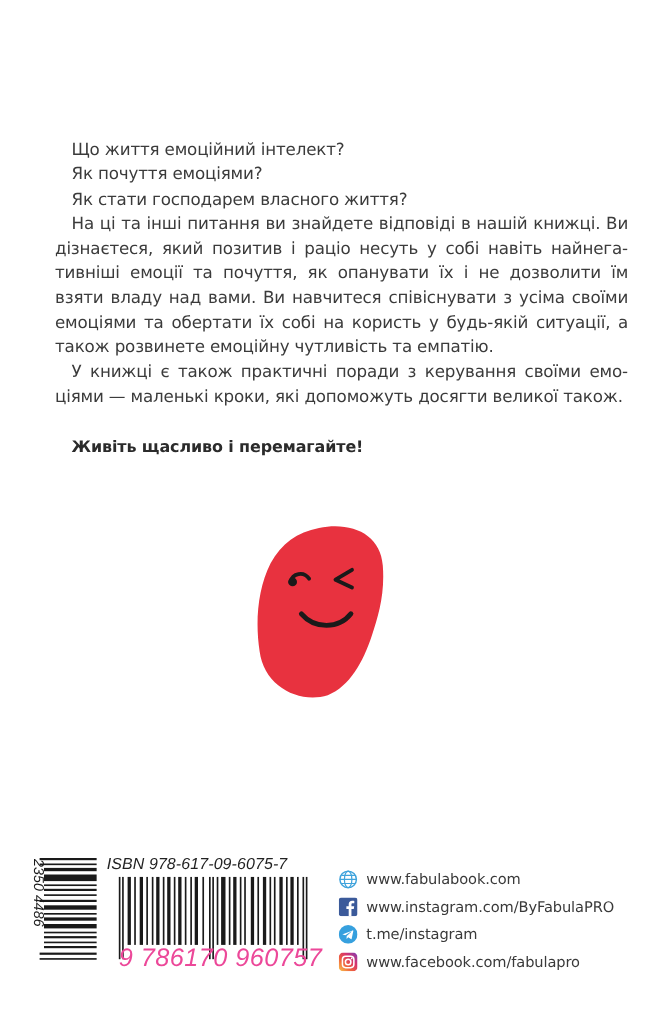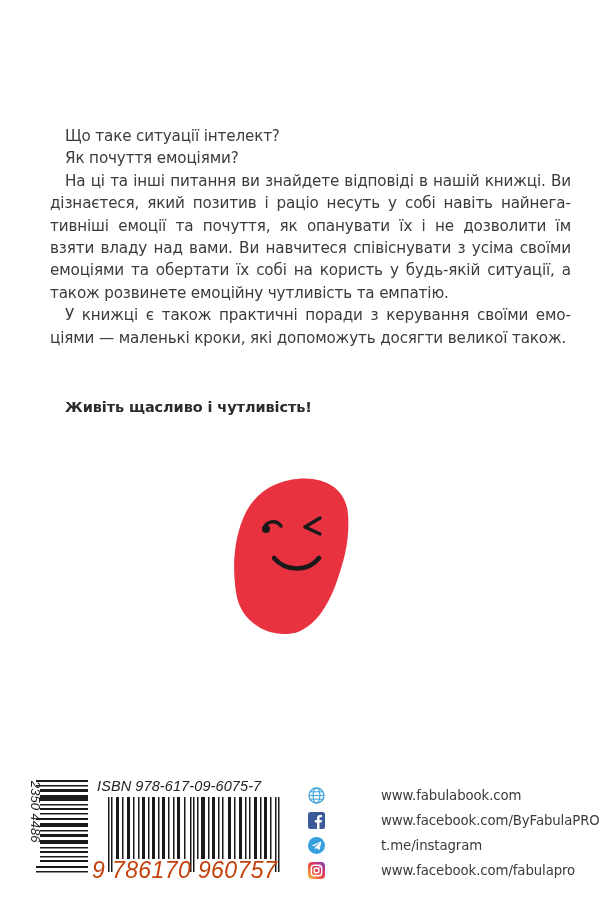--- a/index.html
+++ b/index.html
@@ -79,67 +79,67 @@
   }
   .barcode {
     position: absolute;
     left: 64px;
     top: 19px;
     width: 198px;
     height: 85px;
   }
   .barcode-digits {
     position: absolute;
-    left: 62px;
+    left: 78px;
     top: 79px;
     font-family: "Liberation Sans", sans-serif;
     font-size: 23px;
-    color: #c2410c;
+    color: #ec4899;
     letter-spacing: 0.4px;
     white-space: nowrap;
     background: transparent;
   }
   .links {
     position: absolute;
     left: 308px;
     top: 783px;
     width: 280px;
   }
   .link-row {
     display: flex;
-    align-items: center;
+    align-items: flex-end;
     height: 25px;
-    gap: 48px;
   }
   .link-icon {
     width: 17px;
     height: 17px;
     margin-right: 8px;
     flex: 0 0 17px;
     display: inline-block;
   }
   .link-text {
     font-family: "DejaVu Sans", sans-serif;
     font-size: 13.3px;
     color: #3a3a3a;
     white-space: nowrap;
     letter-spacing: -0.1px;
   }
 </style>
 </head>
 <body>
 
 <div class="body-text">
-  <span class="q-line">Що таке ситуації інтелект?</span>
+  <span class="q-line">Що життя емоційний інтелект?</span>
   <span class="q-line">Як почуття емоціями?</span>
+  <span class="q-line">Як стати господарем власного життя?</span>
   <p class="para">На ці та інші питання ви знайдете відповіді в нашій книжці. Ви дізнаєтеся, який позитив і раціо несуть у собі навіть найнега­тивніші емоції та почуття, як опанувати їх і не дозволити їм взяти владу над вами. Ви навчитеся співіснувати з усіма своїми емоція­ми та обертати їх собі на користь у будь-якій ситуації, а також розвинете емоційну чутливість та емпатію.</p>
   <p class="para">У книжці є також практичні поради з керування своїми емо­ціями — маленькі кроки, які допоможуть досягти великої також.</p>
 </div>
 
-<div class="slogan">Живіть щасливо і чутливість!</div>
+<div class="slogan">Живіть щасливо і перемагайте!</div>
 
 <div class="mascot">
   <svg width="140" height="166" viewBox="0 0 140 166" xmlns="http://www.w3.org/2000/svg">
     <path d="M62 6 C92 0 118 12 120 40 C122 66 116 86 110 104 C102 128 90 150 70 158 C44 166 12 150 8 118 C4 92 6 62 18 38 C28 20 42 10 62 6 Z" fill="#e8323f"></path>
 
     <path d="M36 55 C38 47 48 45 53 52" stroke="#1a1a1a" stroke-width="3.5" fill="none" stroke-linecap="round"></path>
     <circle cx="38" cy="55" r="4" fill="#1a1a1a"></circle>
 
     <path d="M92 44 L77 53 L92 60" stroke="#1a1a1a" stroke-width="3.5" fill="none" stroke-linecap="round" stroke-linejoin="round"></path>
 
@@ -231,21 +231,21 @@
     </span>
     <span class="link-text">www.fabulabook.com</span>
   </div>
   <div class="link-row">
     <span class="link-icon">
       <svg width="17" height="17" viewBox="0 0 17 17">
         <rect x="0" y="0" width="17" height="17" rx="2.5" fill="#3b5a9a"></rect>
         <path d="M11.5 17 V10.4 H13.6 L14 7.9 H11.5 V6.4 C11.5 5.7 11.8 5.2 12.8 5.2 H14.1 V3 C13.8 3 13 2.9 12.2 2.9 C10.2 2.9 9 4.1 9 6.1 V7.9 H6.9 V10.4 H9 V17 Z" fill="#ffffff"></path>
       </svg>
     </span>
-    <span class="link-text">www.facebook.com/ByFabulaPRO</span>
+    <span class="link-text">www.instagram.com/ByFabulaPRO</span>
   </div>
   <div class="link-row">
     <span class="link-icon">
       <svg width="17" height="17" viewBox="0 0 17 17">
         <circle cx="8.5" cy="8.5" r="8.5" fill="#36a0de"></circle>
         <path d="M3.6 8.4 L12.6 4.8 C13 4.7 13.3 4.9 13.2 5.4 L11.7 12.3 C11.6 12.8 11.3 12.9 10.9 12.7 L8.6 11 L7.5 12.1 C7.4 12.2 7.2 12.3 7 12.3 L7.2 9.9 L11.5 6 C11.7 5.8 11.5 5.7 11.2 5.9 L5.9 9.2 L3.7 8.5 C3.2 8.4 3.2 8.6 3.6 8.4 Z" fill="#ffffff"></path>
       </svg>
     </span>
     <span class="link-text">t.me/instagram</span>
   </div>

